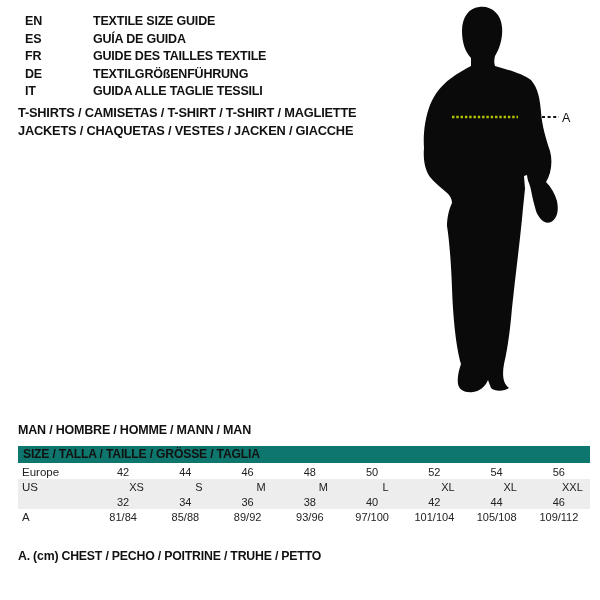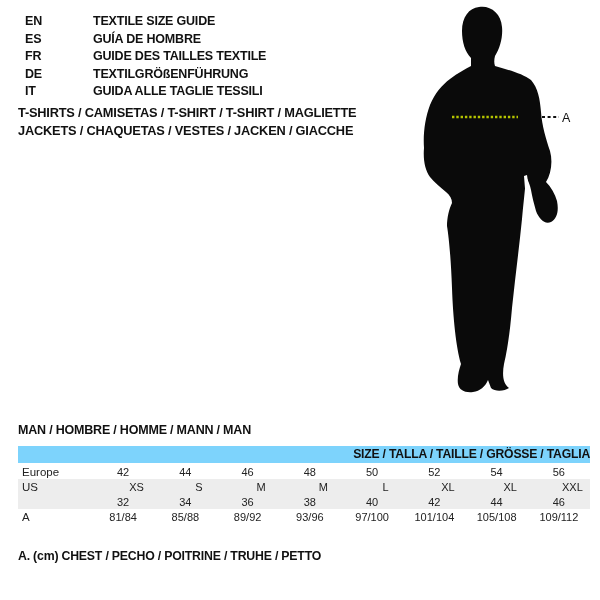--- a/index.html
+++ b/index.html
@@ -45,21 +45,21 @@
 
 <div class="page">
 
   <div class="langs">
     <div class="lang-row">
       <span class="lang-code">EN</span>
       <span class="lang-label">TEXTILE SIZE GUIDE</span>
     </div>
     <div class="lang-row">
       <span class="lang-code">ES</span>
-      <span class="lang-label">GUÍA DE HOMBRE</span>
+      <span class="lang-label">GUÍA DE GUIDA</span>
     </div>
     <div class="lang-row">
       <span class="lang-code">FR</span>
       <span class="lang-label">GUIDE DES TAILLES TEXTILE</span>
     </div>
     <div class="lang-row">
       <span class="lang-code">DE</span>
       <span class="lang-label">TEXTILGRÖßENFÜHRUNG</span>
     </div>
     <div class="lang-row">
@@ -113,21 +113,21 @@
              C 134,215 136,214 137,212
              C 135,200 134,188 132,175 Z"></path>
     <line x1="57" y1="117" x2="123" y2="117" stroke-width="2.6" stroke-dasharray="2.4 1.9" stroke="#b5c400"></line>
     <line x1="147" y1="117" x2="164" y2="117" stroke-width="1.8" stroke-dasharray="3 2.6" stroke="#111111"></line>
     <text x="167" y="121.5">A</text>
   </svg>
 
   <div class="section-title">MAN / HOMBRE / HOMME / MANN / MAN</div>
 
   <div class="size-table">
-    <div class="thead" style="background:#7dd3fc;text-align:right;">SIZE / TALLA / TAILLE / GRÖSSE / TAGLIA</div>
+    <div class="thead" style="background:#0f766e;">SIZE / TALLA / TAILLE / GRÖSSE / TAGLIA</div>
 
     <div class="trow" style="background:#ffffff;">
       <div class="tlabel">Europe</div>
       <div class="tcell">42</div>
       <div class="tcell">44</div>
       <div class="tcell">46</div>
       <div class="tcell">48</div>
       <div class="tcell">50</div>
       <div class="tcell">52</div>
       <div class="tcell">54</div>

